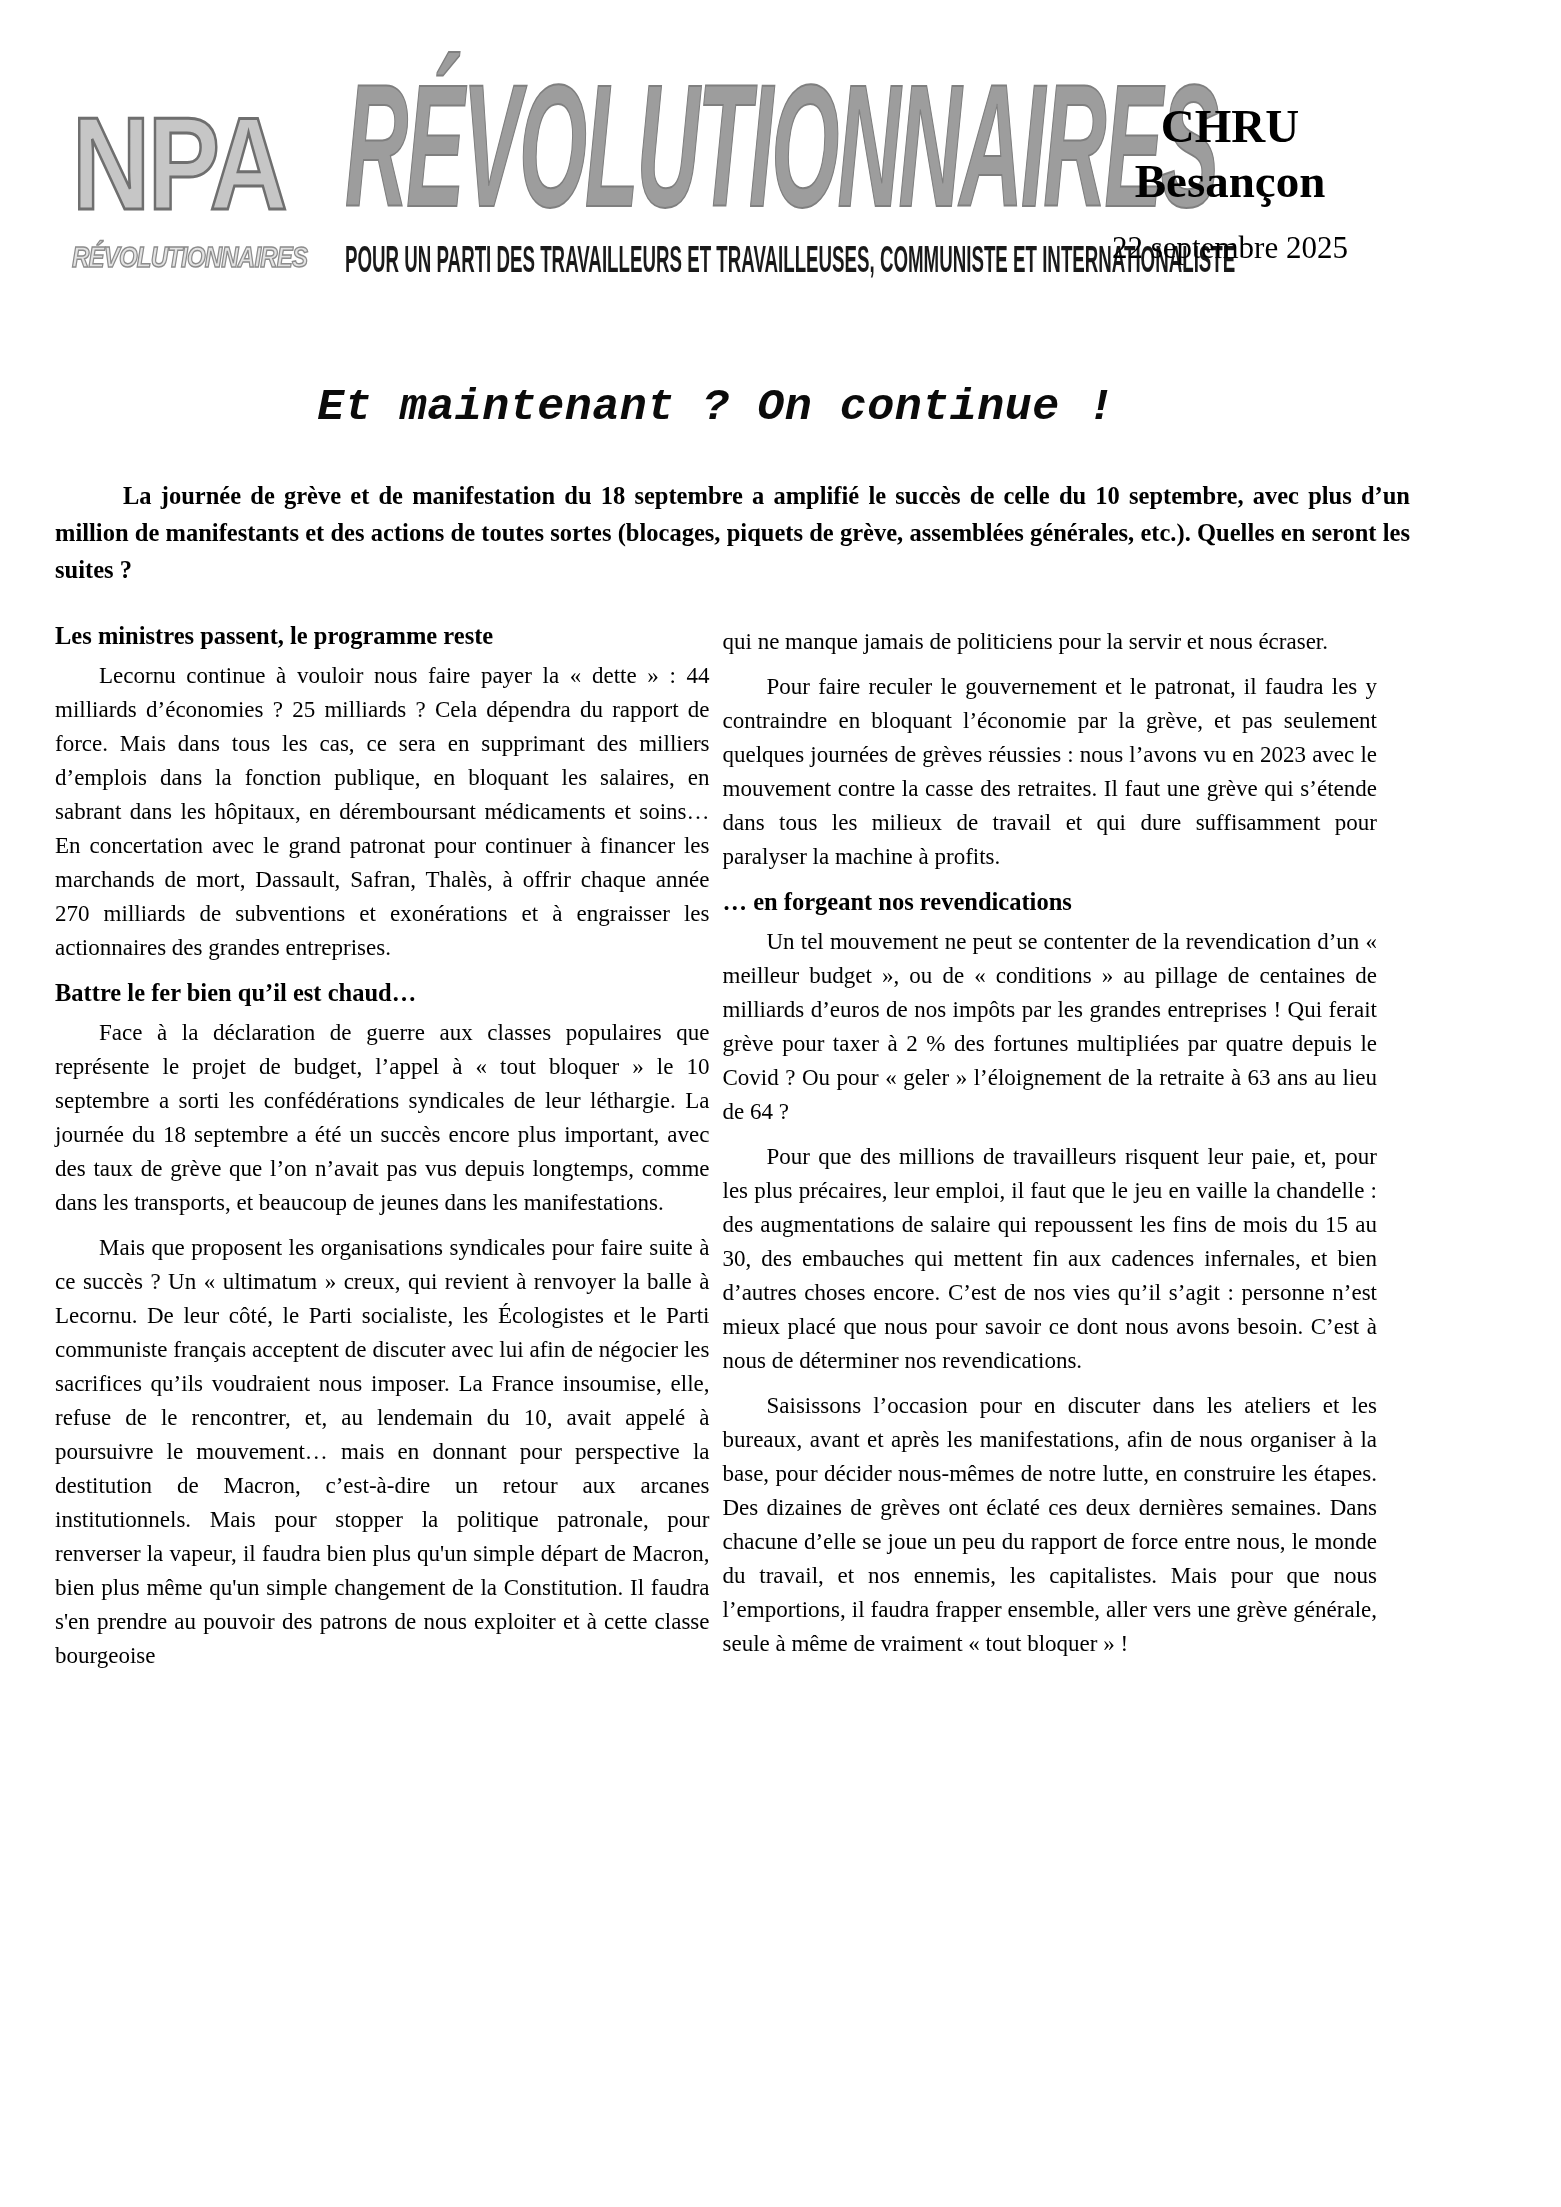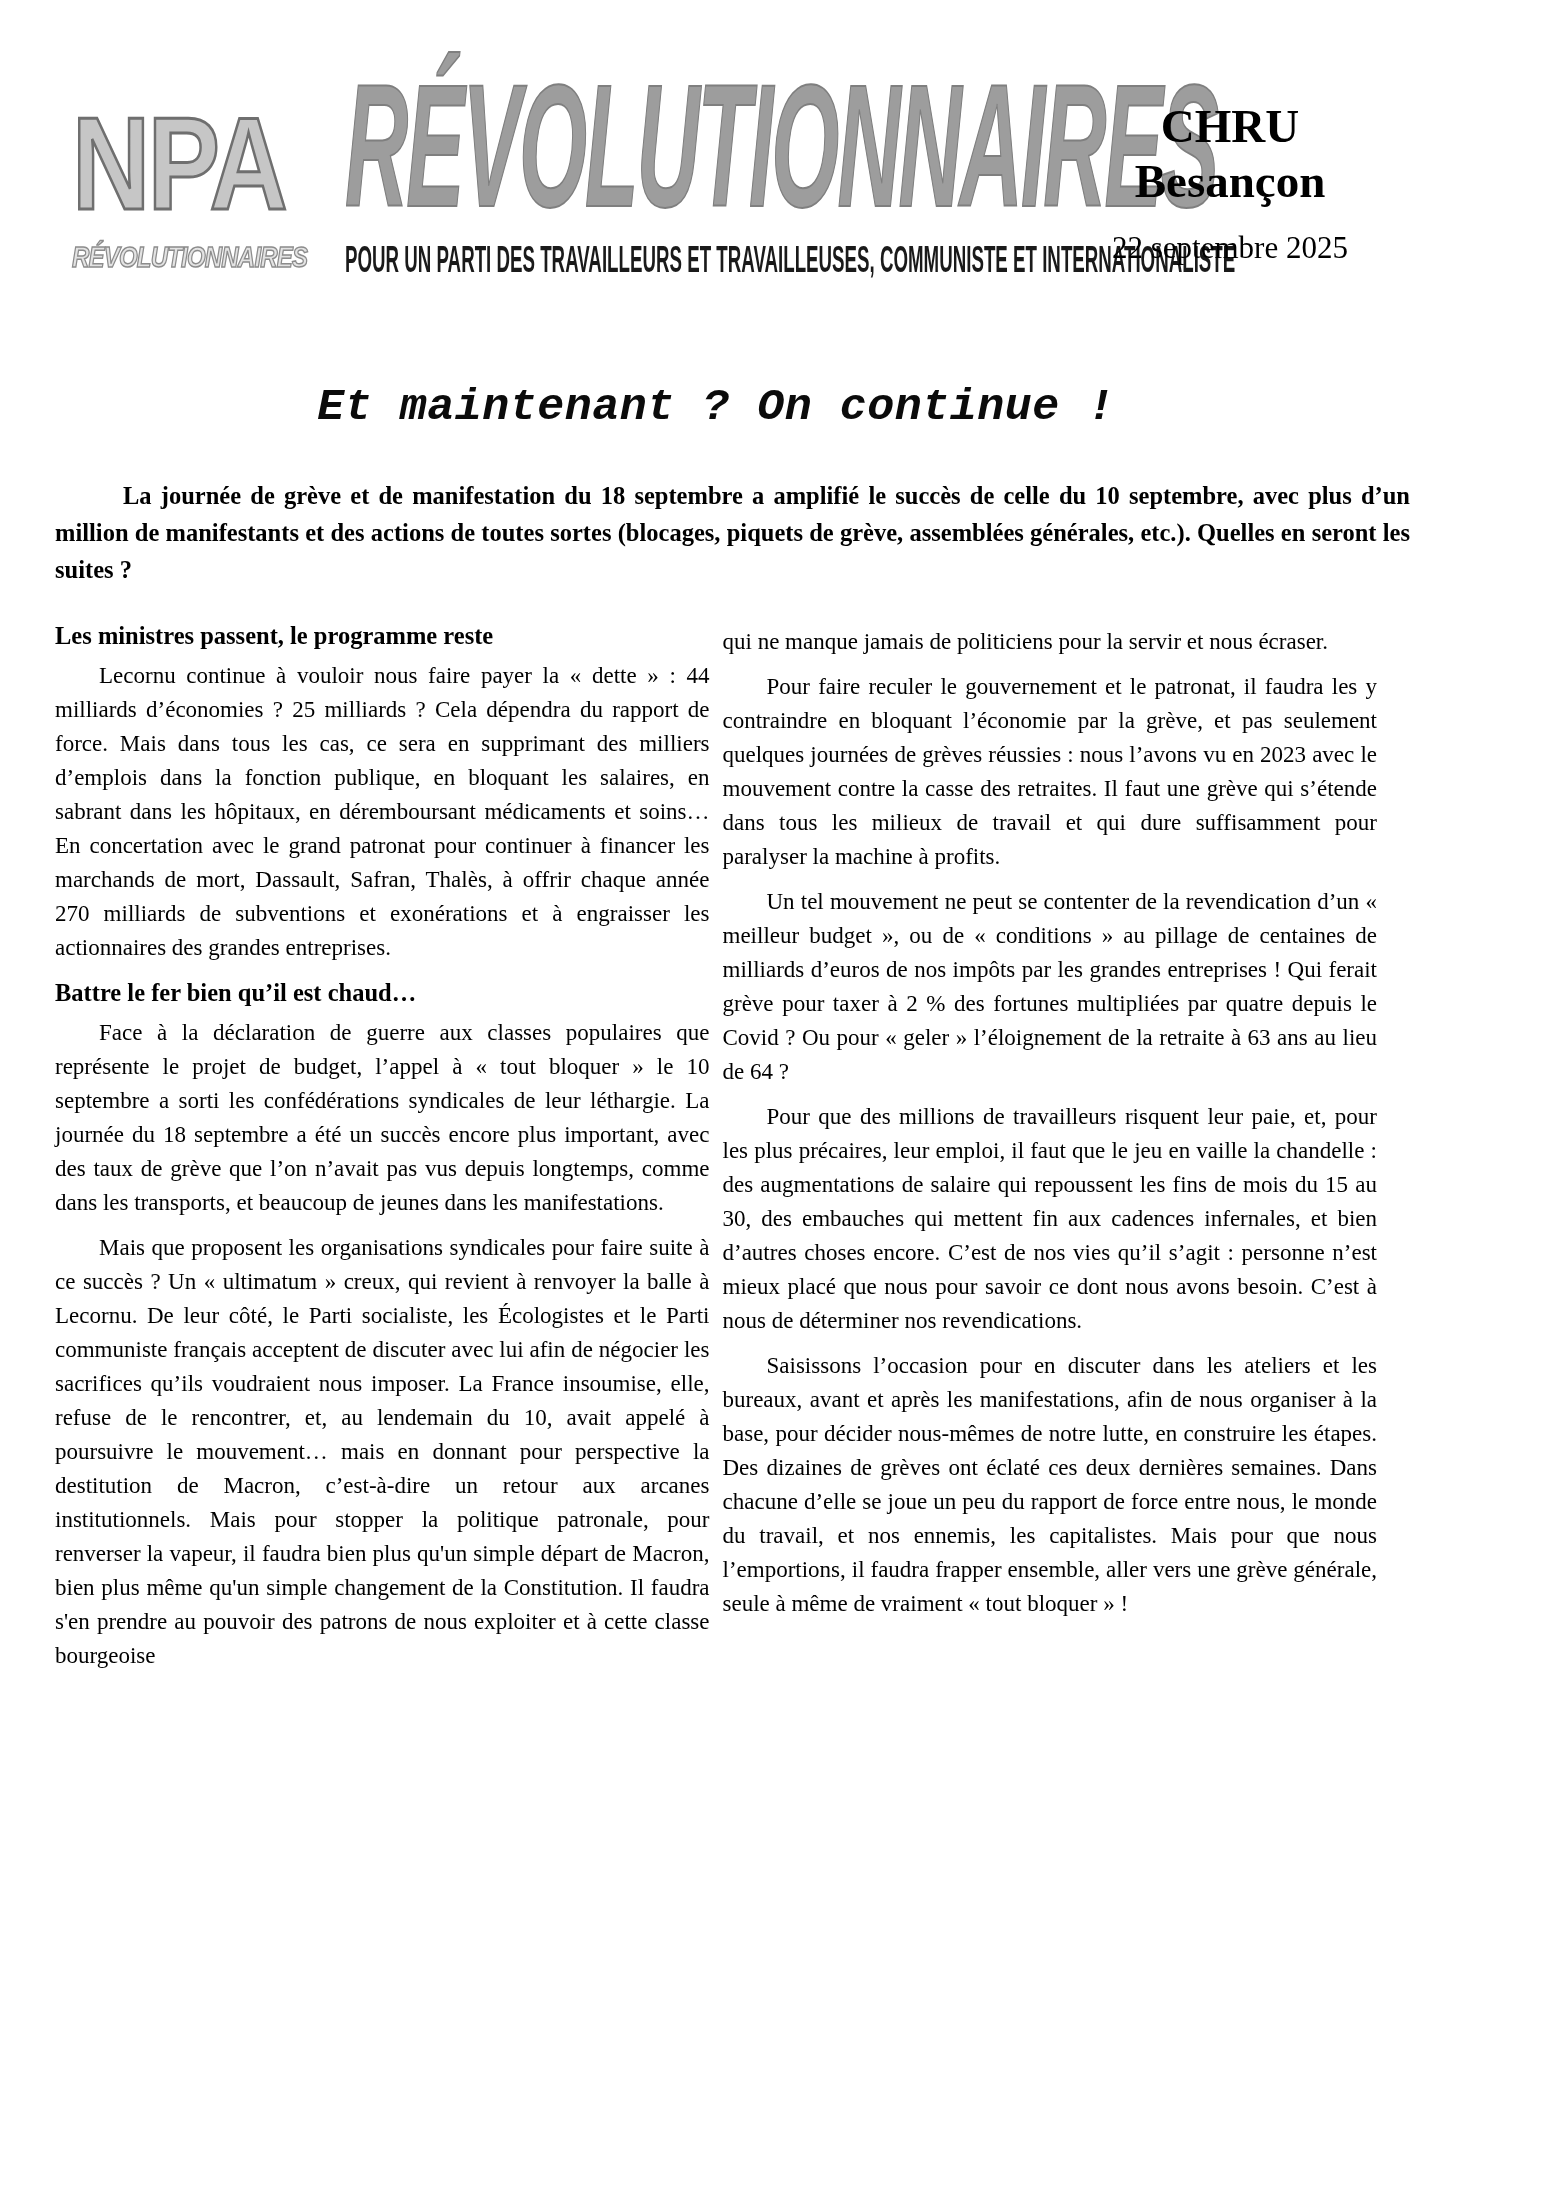--- a/index.html
+++ b/index.html
@@ -122,19 +122,20 @@
     <div class="col">
       <div class="col-heading">Les ministres passent, le programme reste</div>
       <p>Lecornu continue à vouloir nous faire payer la « dette » :  44 milliards d’économies  ?  25 milliards ? Cela dépendra du rapport de force. Mais dans tous les cas, ce sera en supprimant des milliers d’emplois dans la fonction publique, en bloquant les salaires, en sabrant dans les hôpitaux, en déremboursant médicaments et soins… En concertation avec le grand patronat pour continuer à financer les marchands de mort, Dassault, Safran, Thalès, à offrir chaque année 270 milliards de subventions et exonérations et à engraisser les actionnaires des grandes entreprises.</p>
       <div class="col-heading">Battre le fer bien qu’il est chaud…</div>
       <p>Face à la déclaration de guerre aux classes populaires que représente le projet de budget, l’appel à « tout bloquer » le 10 septembre a sorti les confédérations syndicales de leur léthargie. La journée du 18 septembre a été un succès encore plus important, avec des taux de grève que l’on n’avait pas vus depuis longtemps, comme dans les transports, et beaucoup de jeunes dans les manifestations.</p>
       <p>Mais que proposent les organisations syndicales pour faire suite à ce succès ? Un « ultimatum » creux, qui revient à renvoyer la balle à Lecornu. De leur côté, le Parti socialiste, les Écologistes et le Parti communiste français acceptent de discuter avec lui afin de négocier les sacrifices qu’ils voudraient nous imposer. La France insoumise, elle, refuse de le rencontrer, et, au lendemain du 10, avait appelé à poursuivre le mouvement… mais en donnant pour perspective la destitution de Macron, c’est-à-dire un retour aux arcanes institutionnels. Mais pour stopper la politique patronale, pour renverser la vapeur, il faudra bien plus qu'un simple départ de Macron, bien plus même qu'un simple changement de la Constitution. Il faudra s'en prendre au pouvoir des patrons de nous exploiter et à cette classe bourgeoise</p>
     </div>
     <div class="col">
       <p class="no-indent">qui ne manque jamais de politiciens pour la servir et nous écraser.</p>
       <p>Pour faire reculer le gouvernement et le patronat, il faudra les y contraindre en bloquant l’économie par la grève, et pas seulement quelques journées de grèves réussies : nous l’avons vu en 2023 avec le mouvement contre la casse des retraites. Il faut une grève qui s’étende dans tous les milieux de travail et qui dure suffisamment pour paralyser la machine à profits.</p>
+      <div class="col-heading">… en forgeant nos revendications</div>
       <p>Un tel mouvement ne peut se contenter de la revendication d’un « meilleur budget », ou de « conditions » au pillage de centaines de milliards d’euros de nos impôts par les grandes entreprises ! Qui ferait grève pour taxer à 2 % des fortunes multipliées par quatre depuis le Covid ? Ou pour « geler » l’éloignement de la retraite à 63 ans au lieu de 64 ?</p>
       <p>Pour que des millions de travailleurs risquent leur paie, et, pour les plus précaires, leur emploi, il faut que le jeu en vaille la chandelle : des augmentations de salaire qui repoussent les fins de mois du 15 au 30, des embauches qui mettent fin aux cadences infernales, et bien d’autres choses encore. C’est de nos vies qu’il s’agit : personne n’est mieux placé que nous pour savoir ce dont nous avons besoin. C’est à nous de déterminer nos revendications.</p>
       <p>Saisissons l’occasion pour en discuter dans les ateliers et les bureaux, avant et après les manifestations, afin de nous organiser à la base, pour décider nous-mêmes de notre lutte, en construire les étapes. Des dizaines de grèves ont éclaté ces deux dernières semaines. Dans chacune d’elle se joue un peu du rapport de force entre nous, le monde du travail, et nos ennemis, les capitalistes. Mais pour que nous l’emportions, il faudra frapper ensemble, aller vers une grève générale, seule à même de vraiment « tout bloquer » !</p>
     </div>
   </div>
 
 </div>
 
 </body></html>

